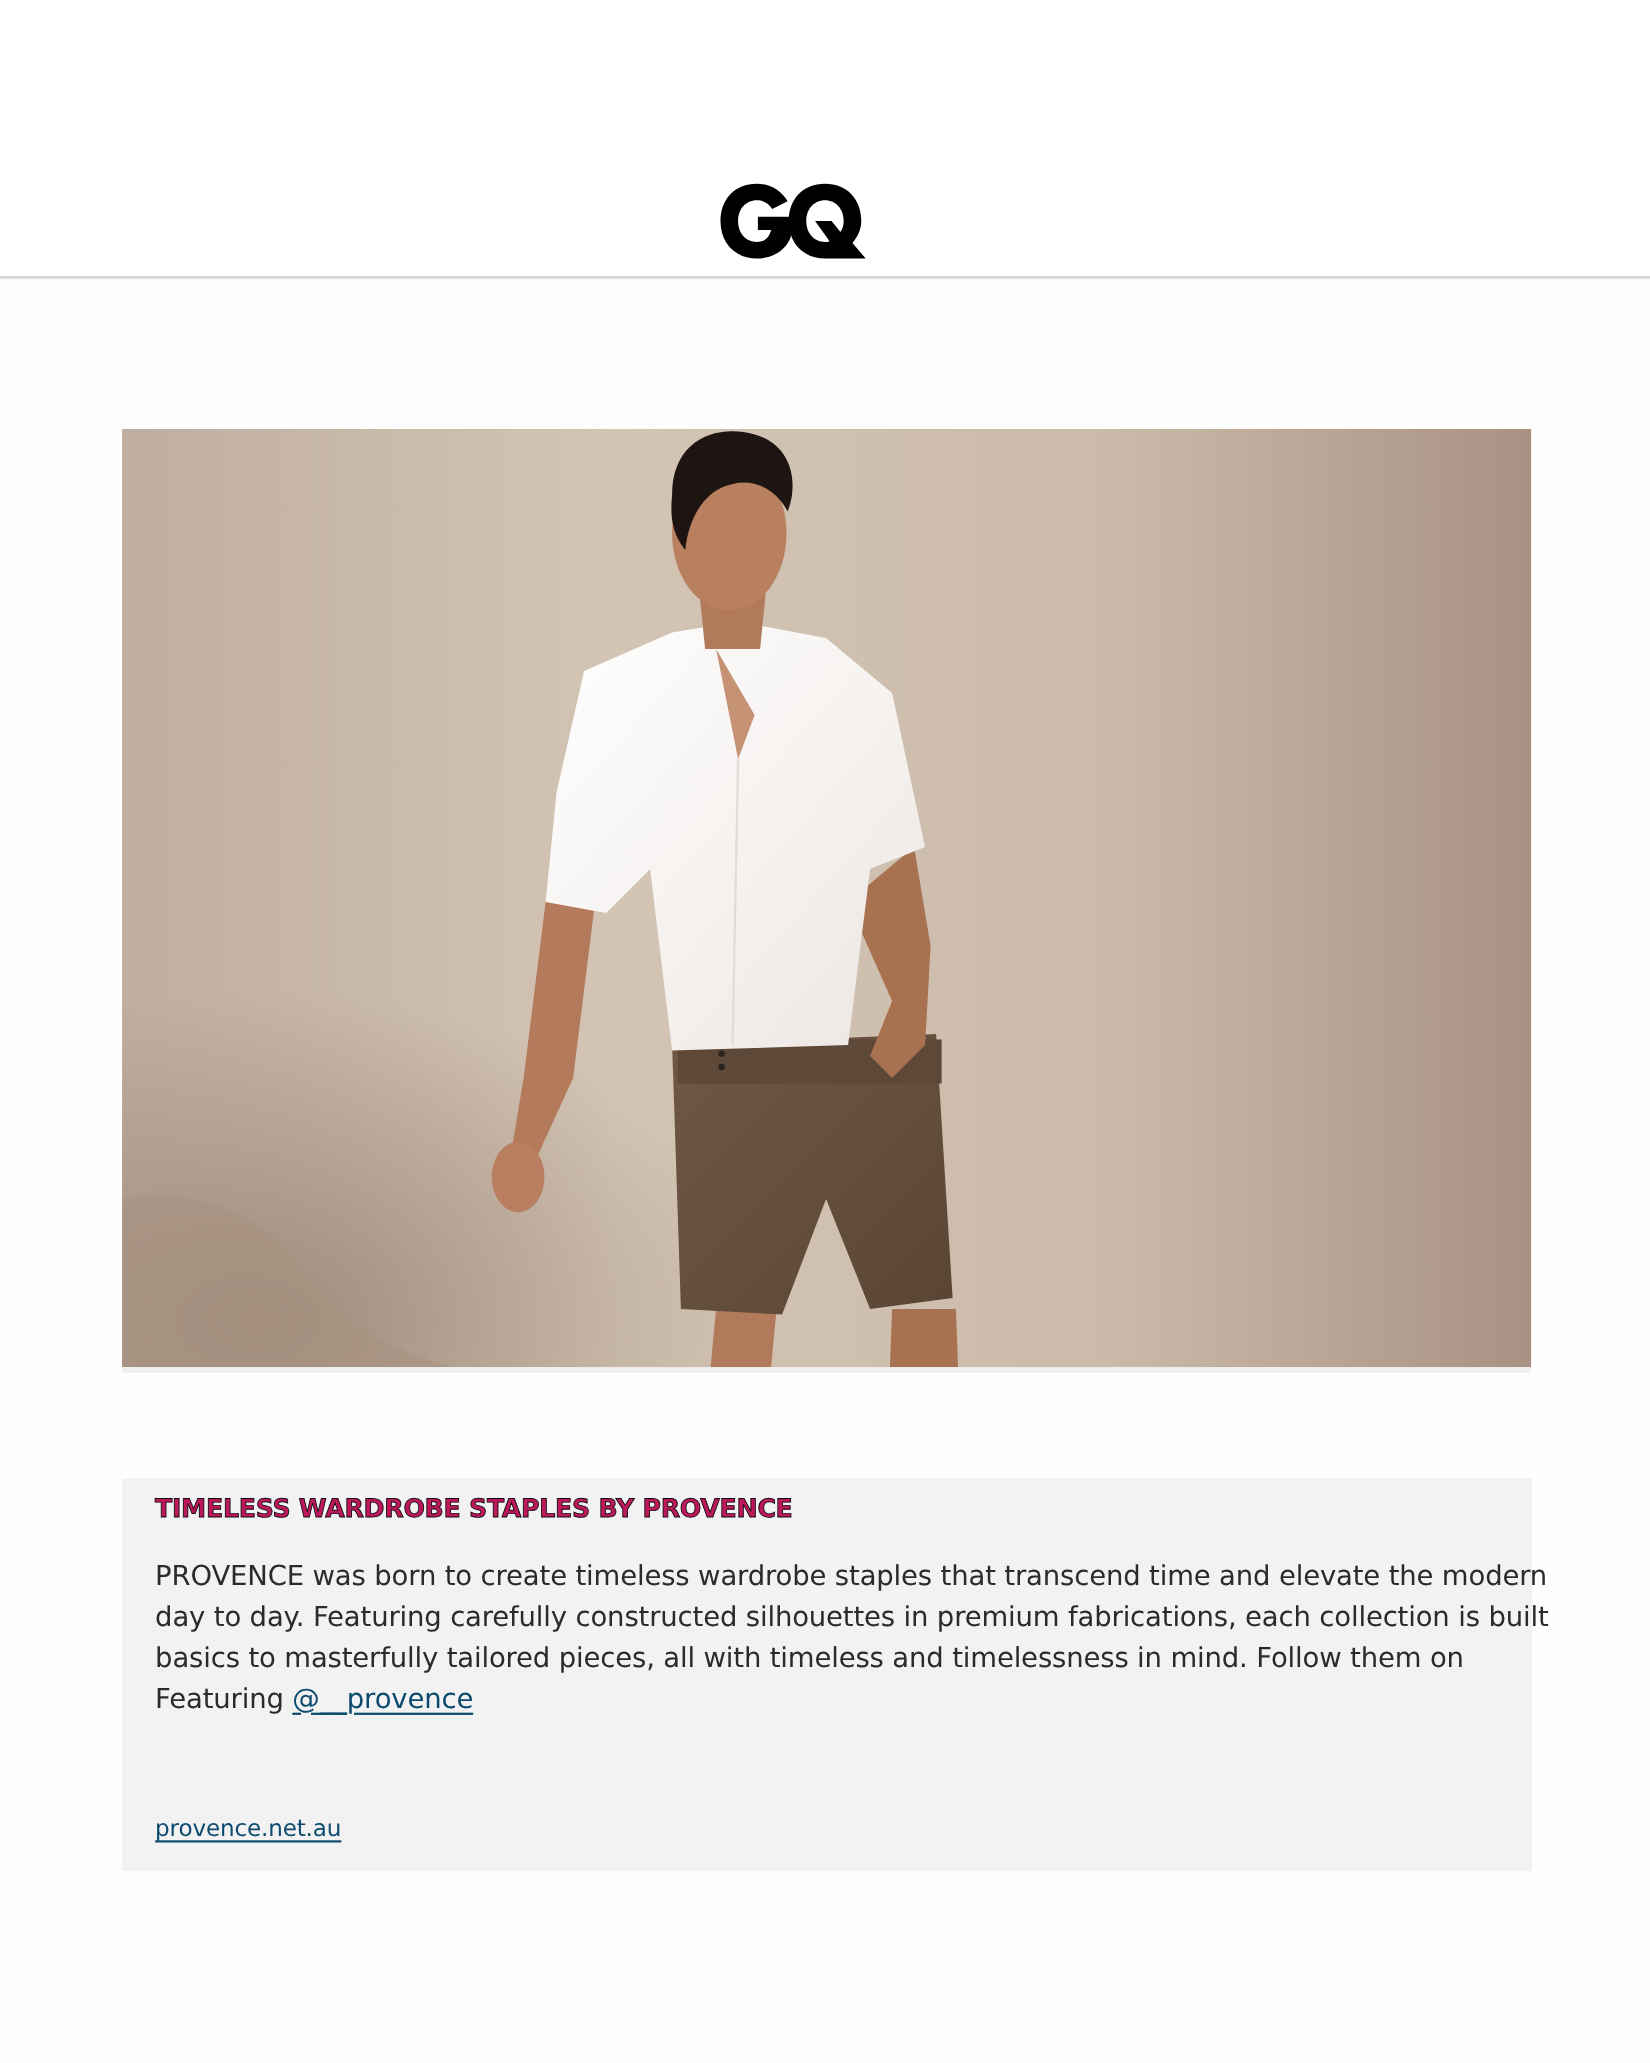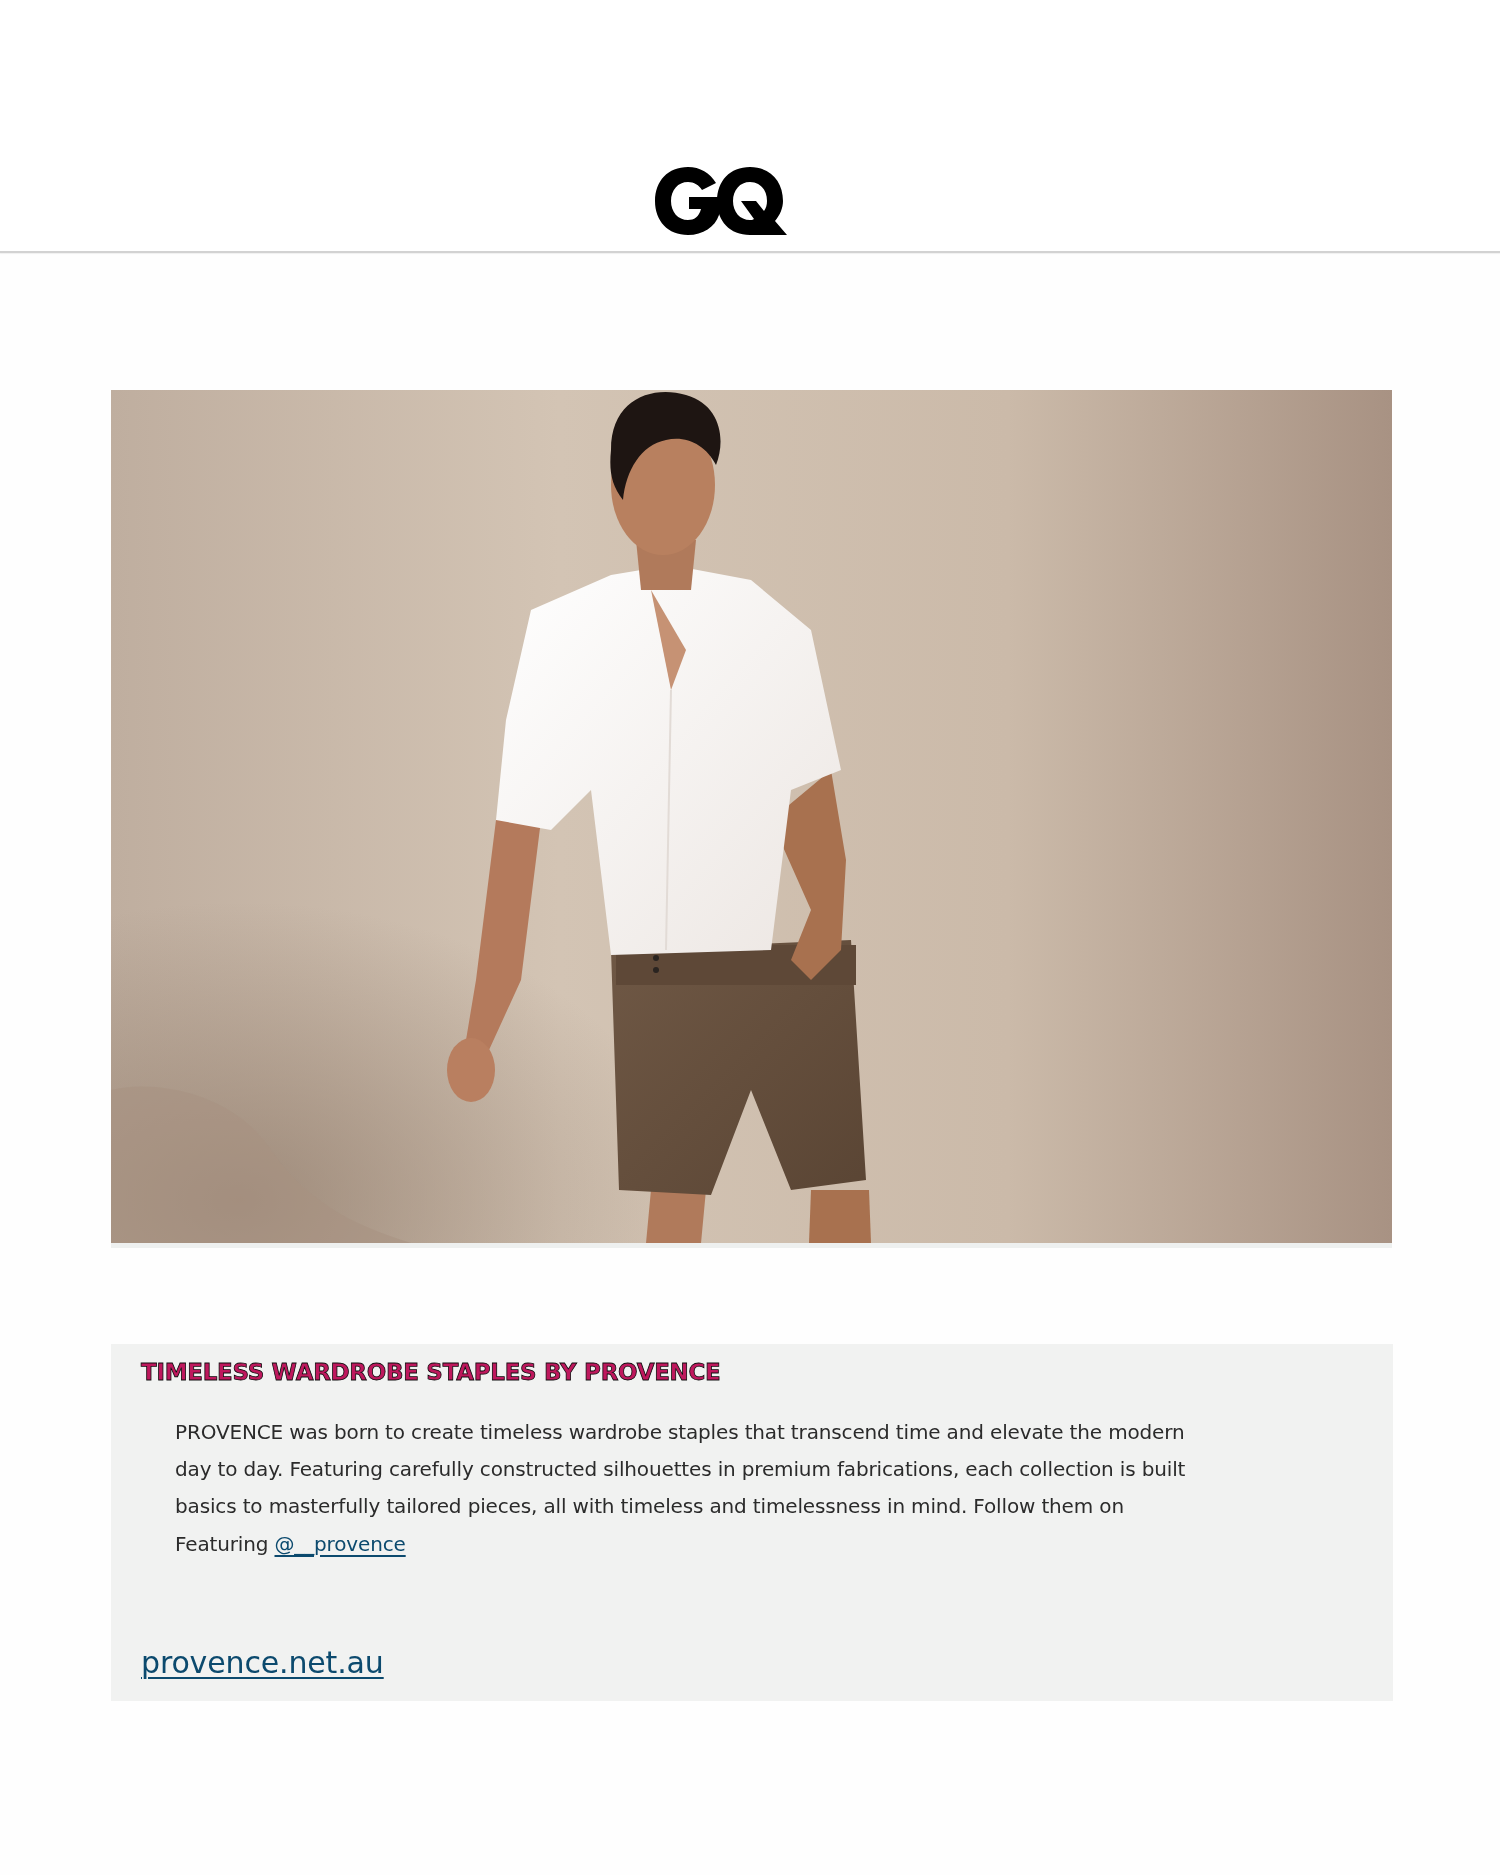--- a/index.html
+++ b/index.html
@@ -34,33 +34,32 @@
   .info-title {
     position: absolute; left: 30px; top: 10px;
     font-family: "DejaVu Sans", sans-serif; font-weight: 900;
     font-size: 23px; letter-spacing: -0.3px; color: #be185d;
     line-height: 36px; white-space: nowrap;
     -webkit-text-stroke: 0.8px #0b0b0b;
   }
   .info-body {
     position: absolute; left: 30px; top: 70px; width: 1220px;
     font-family: "DejaVu Sans", sans-serif;
-    font-size: 20px; line-height: 37.2px; color: #2b2b2b;
+    font-size: 25px; line-height: 37.2px; color: #2b2b2b;
     letter-spacing: -0.15px;
-    margin-left: 34px;
   }
   .info-body .line { display: block; white-space: nowrap; }
   .link {
     color: #0c4a6e; text-decoration: underline; text-underline-offset: 4px;
     text-decoration-thickness: 2px; cursor: pointer;
   }
   .site-link {
     position: absolute; left: 30px; top: 300px;
     font-family: "DejaVu Sans", sans-serif;
-    font-size: 30px; line-height: 37px; letter-spacing: -0.15px;
+    font-size: 21px; line-height: 37px; letter-spacing: -0.15px;
   }
 </style>
 </head>
 <body>
 
 <div class="header">
   <div class="logo">
     <svg viewBox="0 0 134 72" width="134" height="72">
 
       <path d="M35 2 C15 2 2 16 2 36 C2 56 15 70 35 70 C50 70 62 62 66 50 L66 32 L36 32 L36 44 L48 44 C46 52 41 55 35 55 C25 55 18 47 18 36 C18 25 25 17 35 17 C41 17 46 20 49 25 L63 18 C57 8 47 2 35 2 Z" fill="#000"></path>

